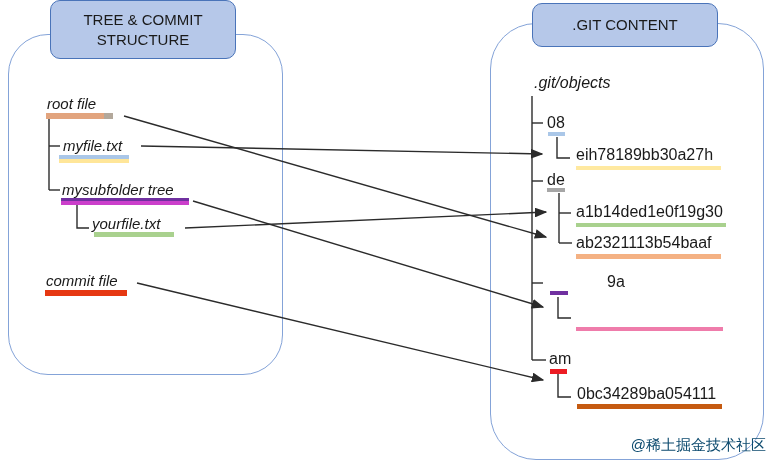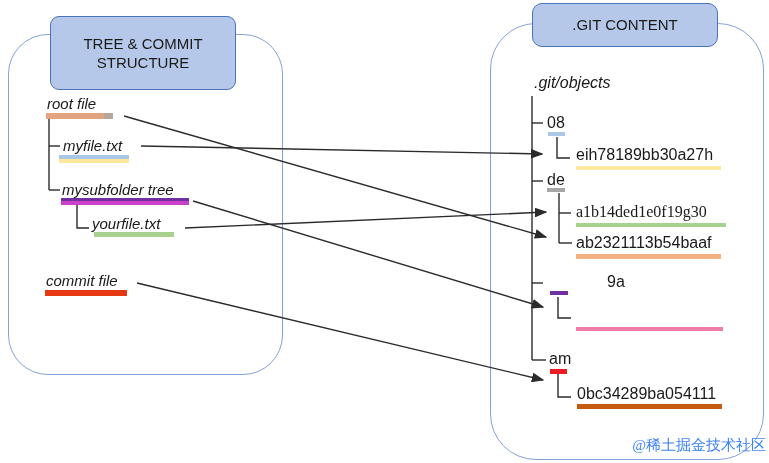--- a/index.html
+++ b/index.html
@@ -4,29 +4,29 @@
 <style>
   html,body{margin:0;padding:0;background:#fff;}
   #canvas{position:relative;width:769px;height:463px;background:#ffffff;overflow:hidden;
           font-family:"Liberation Sans",sans-serif;color:#1a1a1a;}
   .bigbox{position:absolute;border:1.6px solid #84a3d8;border-radius:44px;background:#fff;z-index:1;}
   #left-box{left:8px;top:34px;width:273px;height:339px;border-radius:40px;}
   #right-box{left:490px;top:23px;width:272px;height:435px;border-radius:46px;}
   .header{position:absolute;background:#b6c8e9;border:1.8px solid #4a74b9;border-radius:10px;
           display:flex;align-items:center;justify-content:center;text-align:center;
           font-size:15px;line-height:1.3;color:#1a1a1a;z-index:3;padding:2px 8px;box-sizing:border-box;}
-  #left-header{left:50px;top:16px;width:186px;height:74px;border-radius:9px;}
+  #left-header{left:50px;top:0;width:186px;height:59px;}
   #right-header{left:532px;top:3px;width:186px;height:44px;}
   svg.lines{position:absolute;left:0;top:0;z-index:2;}
   .lbl{position:absolute;font-style:italic;font-size:15px;line-height:1.15;white-space:nowrap;z-index:2;}
   .hash{position:absolute;font-size:16px;line-height:1.15;white-space:nowrap;z-index:2;}
   .folder{position:absolute;font-size:16px;line-height:1.15;white-space:nowrap;z-index:2;}
   .bar{position:absolute;z-index:2;}
   #watermark{position:absolute;left:600px;top:436px;width:166px;text-align:right;
-             font-size:15px;color:#3b82f6;z-index:4;white-space:nowrap;font-family:Liberation Serif, serif;}
+             font-size:15px;color:#0c4a6e;z-index:4;white-space:nowrap;}
   
   #bar-root{left:46px;top:113px;width:58px;height:6px;}
   #bar-root-tip{left:104px;top:113px;width:9px;height:6px;}
   #bar-myfile-blue{left:59px;top:155px;width:70px;height:4px;}
   #bar-myfile-yellow{left:59px;top:159px;width:70px;height:4px;}
   #bar-mysub-purple{left:61px;top:198px;width:128px;height:3px;}
   #bar-mysub-magenta{left:61px;top:201px;width:128px;height:4px;}
   #bar-yourfile{left:94px;top:232px;width:80px;height:5px;}
   #bar-commit{left:45px;top:290px;width:82px;height:6px;}
   #bar-01{left:548px;top:132px;width:17px;height:4px;}
@@ -107,21 +107,21 @@
 
   <div class="lbl" style="left:534px;top:74px;font-size:16px;">.git/objects</div>
 
   <div class="folder" style="left:547px;top:114px;">08</div>
   <div id="bar-01" class="bar" style="background: rgb(170, 199, 232);"></div>
   <div class="hash" style="left:576px;top:146px;">eih78189bb30a27h</div>
   <div id="bar-eih" class="bar" style="background: rgb(255, 233, 160);"></div>
 
   <div class="folder" style="left:547px;top:171px;">de</div>
   <div id="bar-de" class="bar" style="background: rgb(166, 166, 166);"></div>
-  <div class="hash" style="left:576px;top:203px;font-family:Liberation Serif, serif;">a1b14ded1e0f19g30</div>
+  <div class="hash" style="left:576px;top:203px;">a1b14ded1e0f19g30</div>
   <div id="bar-a1b" class="bar" style="background: rgb(169, 209, 142);"></div>
   <div class="hash" style="left:576px;top:234px;">ab2321113b54baaf</div>
   <div id="bar-ab2" class="bar" style="background: rgb(244, 177, 131);"></div>
 
   <div class="folder" style="left:571px;top:273px;margin-left:36px;">9a</div>
   <div id="bar-9a" class="bar" style="background: rgb(112, 48, 160);"></div>
   <div id="bar-06i" class="bar" style="background: rgb(239, 124, 171);"></div>
 
   <div class="folder" style="left:549px;top:350px;">am</div>
   <div id="bar-am" class="bar" style="background: rgb(237, 28, 36);"></div>

